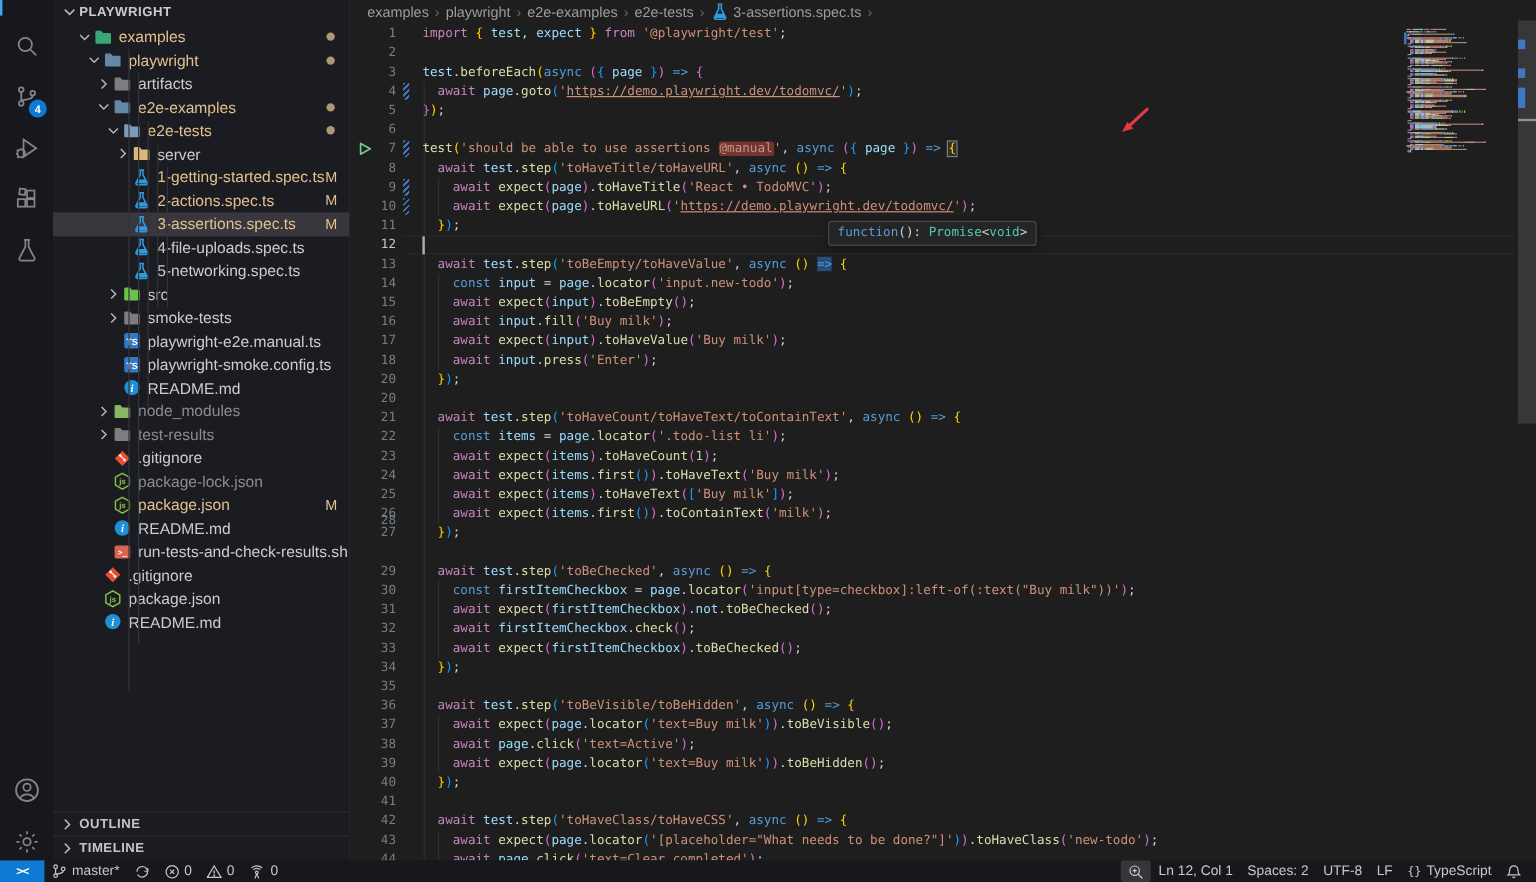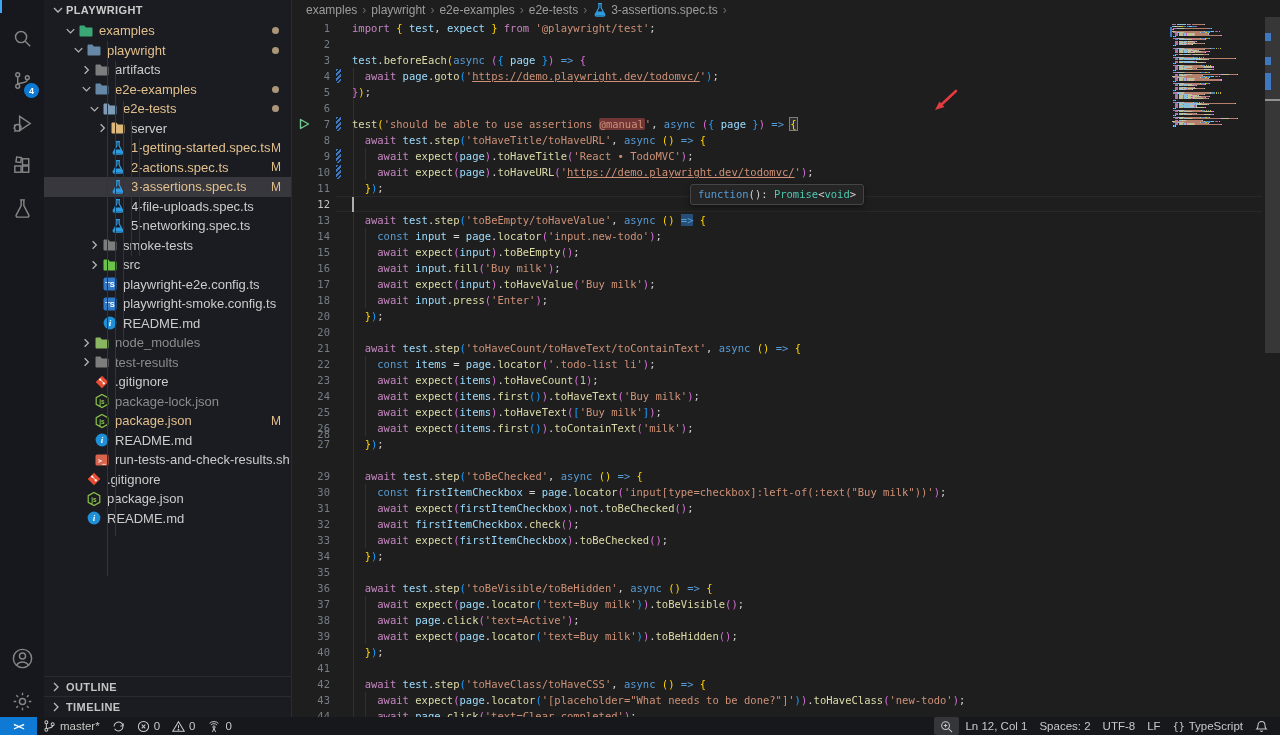--- a/index.html
+++ b/index.html
@@ -276,47 +276,47 @@
           <span class="tlabel tc-normal">5-networking.spec.ts</span>
         </div>
         <div class="trow" style="padding-left: 43px;">
           <span class="chev">
             <svg width="16" height="16" viewBox="0 0 16 16">
               <path d="M6 4l4 4-4 4" fill="none" stroke="#b8b8b8" stroke-width="1.3"></path>
             </svg>
           </span>
           <span class="ticon">
             <svg width="16" height="16" viewBox="0 0 16 16">
-              <path d="M1.5 3.6a1 1 0 011-1h3.8l1.6 1.9H13.5a1 1 0 011 1v6.9a1 1 0 01-1 1h-11a1 1 0 01-1-1z" fill="#7d7d7d"></path>
-            </svg>
-          </span>
-          <span class="tlabel tc-normal">smoke-tests</span>
+              <path d="M1.5 3.6a1 1 0 011-1h3.8l1.6 1.9H13.5a1 1 0 011 1v6.9a1 1 0 01-1 1h-11a1 1 0 01-1-1z" fill="#6cc24a"></path>
+            </svg>
+          </span>
+          <span class="tlabel tc-normal">src</span>
         </div>
         <div class="trow" style="padding-left: 43px;">
           <span class="chev">
             <svg width="16" height="16" viewBox="0 0 16 16">
               <path d="M6 4l4 4-4 4" fill="none" stroke="#b8b8b8" stroke-width="1.3"></path>
             </svg>
           </span>
           <span class="ticon">
             <svg width="16" height="16" viewBox="0 0 16 16">
-              <path d="M1.5 3.6a1 1 0 011-1h3.8l1.6 1.9H13.5a1 1 0 011 1v6.9a1 1 0 01-1 1h-11a1 1 0 01-1-1z" fill="#6cc24a"></path>
-            </svg>
-          </span>
-          <span class="tlabel tc-normal">src</span>
+              <path d="M1.5 3.6a1 1 0 011-1h3.8l1.6 1.9H13.5a1 1 0 011 1v6.9a1 1 0 01-1 1h-11a1 1 0 01-1-1z" fill="#7d7d7d"></path>
+            </svg>
+          </span>
+          <span class="tlabel tc-normal">smoke-tests</span>
         </div>
         <div class="trow" style="padding-left: 43px;">
           <span class="chev"></span>
           <span class="ticon">
             <svg width="16" height="16" viewBox="0 0 16 16">
               <rect x="1.5" y="1.5" width="13" height="13" rx="2" fill="#3178c6"></rect>
               <text x="8" y="11.3" font-size="7.5" font-weight="bold" fill="#fff" text-anchor="middle" font-family="sans-serif">TS</text>
             </svg>
           </span>
-          <span class="tlabel tc-normal">playwright-e2e.config.ts</span>
+          <span class="tlabel tc-normal">playwright-e2e.manual.ts</span>
         </div>
         <div class="trow" style="padding-left: 43px;">
           <span class="chev"></span>
           <span class="ticon">
             <svg width="16" height="16" viewBox="0 0 16 16">
               <rect x="1.5" y="1.5" width="13" height="13" rx="2" fill="#3178c6"></rect>
               <text x="8" y="11.3" font-size="7.5" font-weight="bold" fill="#fff" text-anchor="middle" font-family="sans-serif">TS</text>
             </svg>
           </span>
           <span class="tlabel tc-normal">playwright-smoke.config.ts</span>

